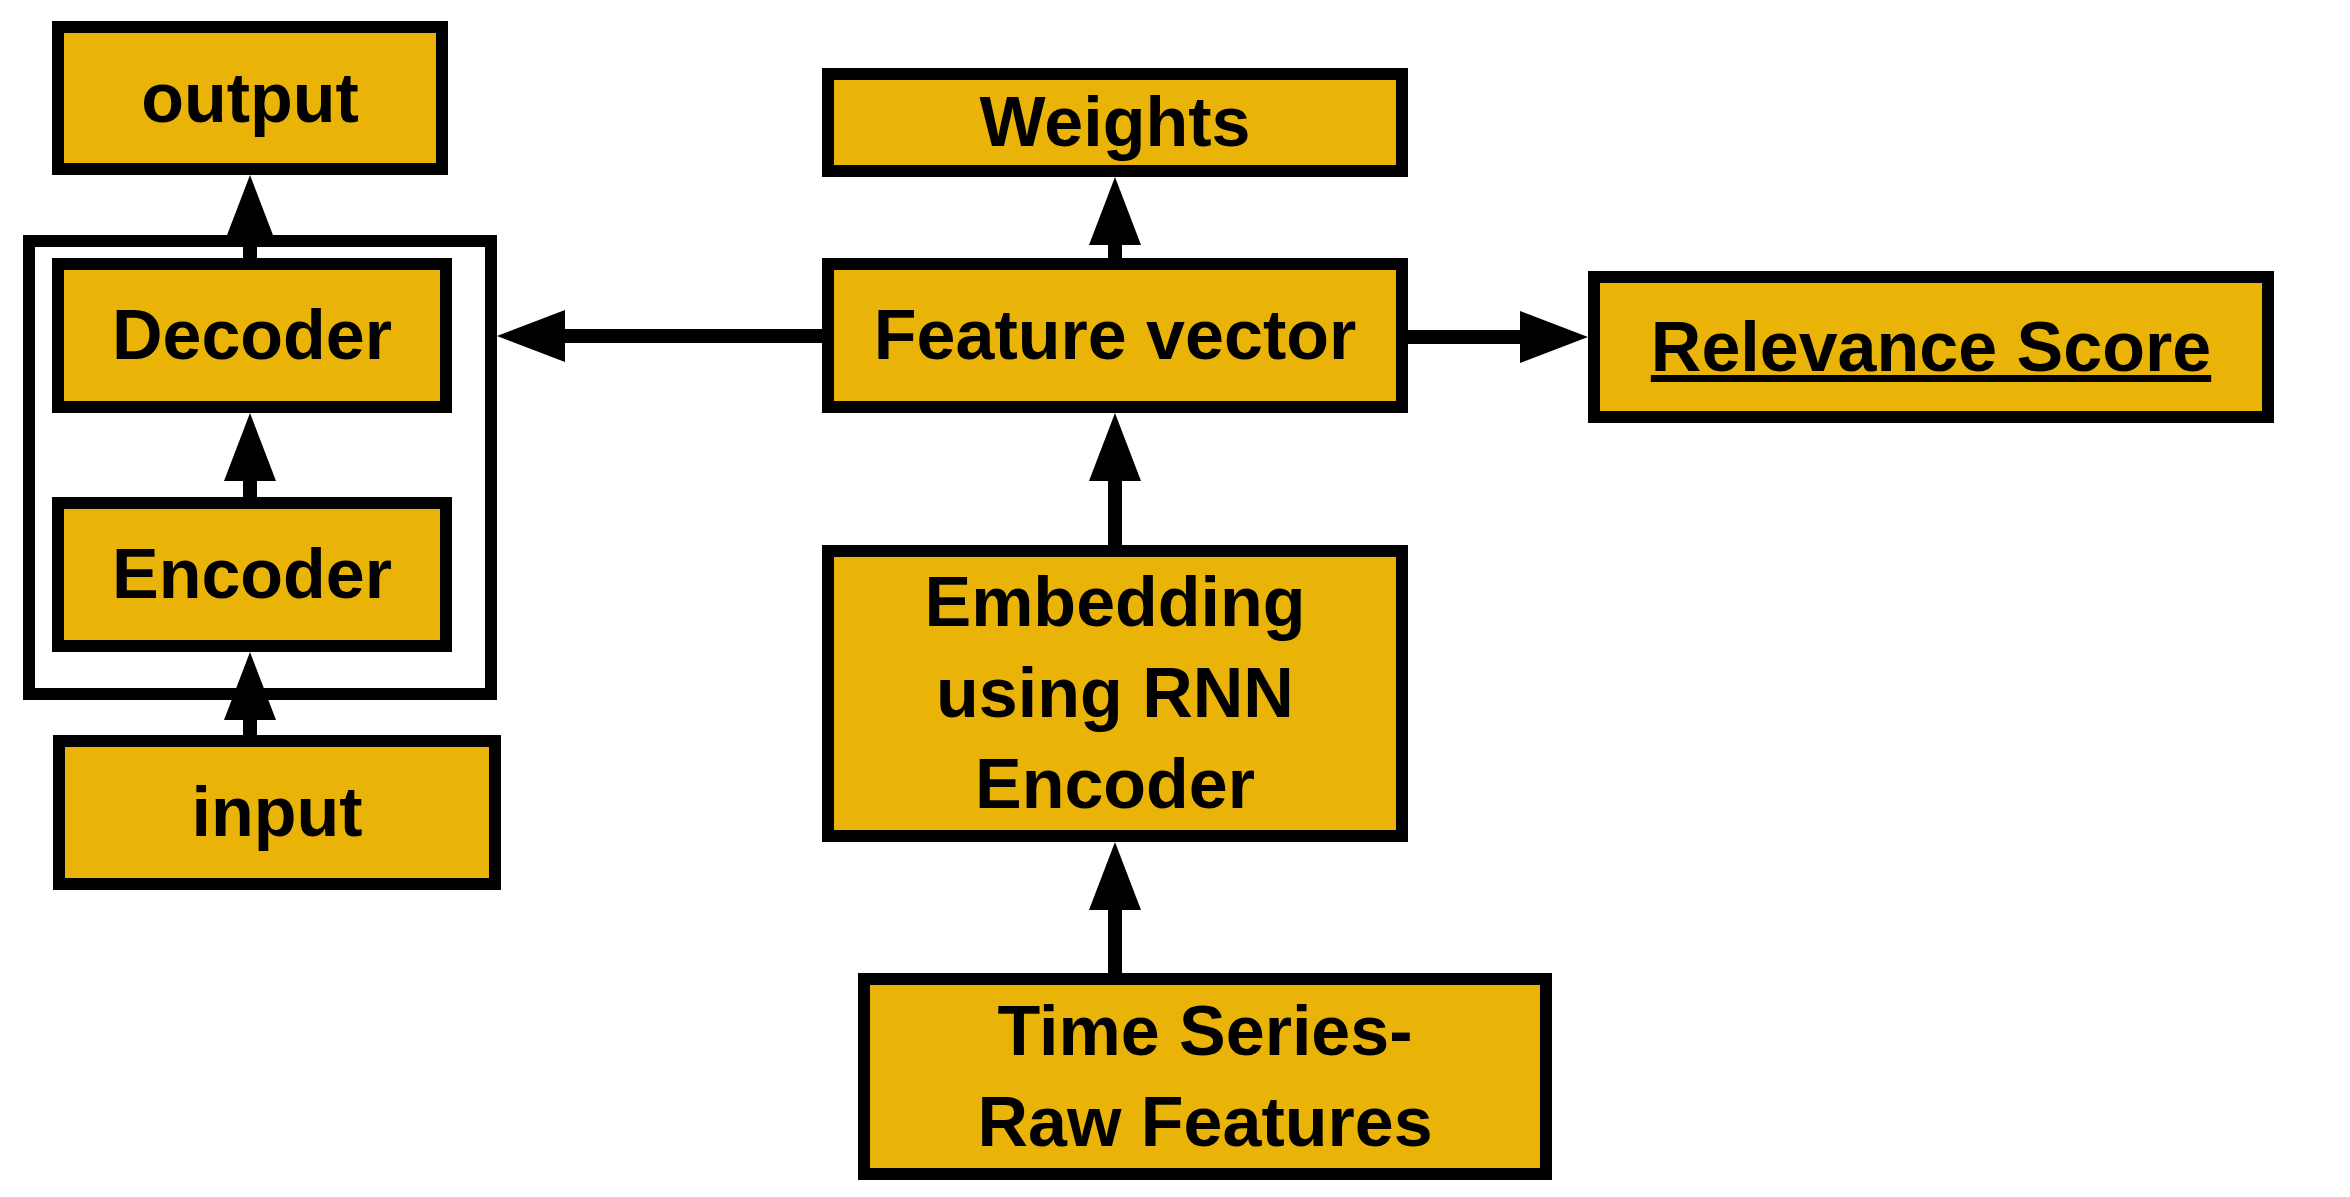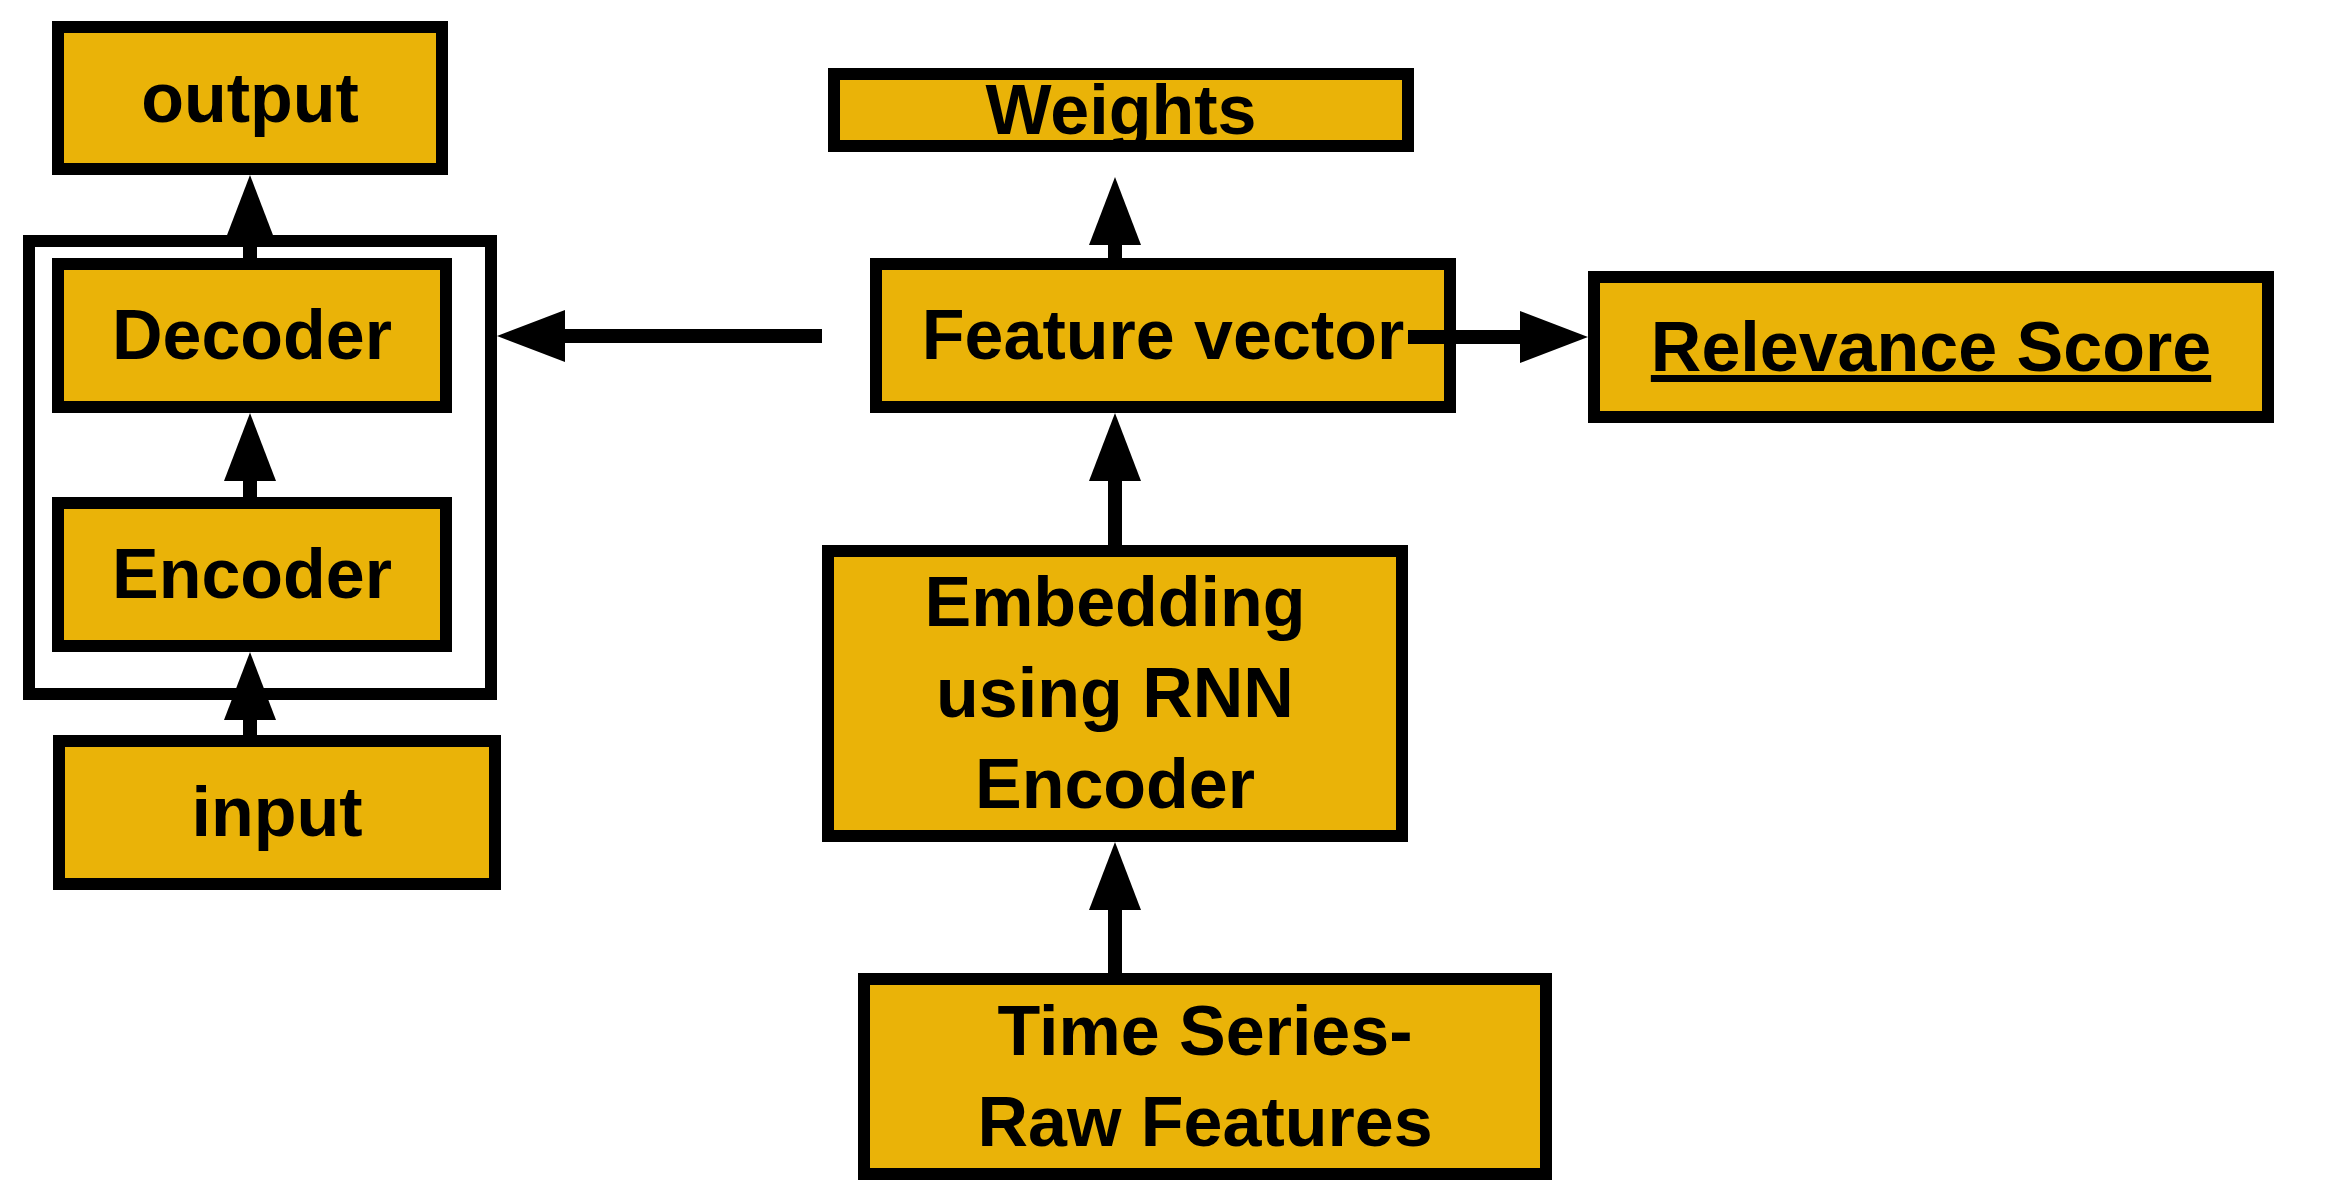--- a/index.html
+++ b/index.html
@@ -67,25 +67,25 @@
   </div>
 
   <div class="box" style="left:52px;top:497px;width:400px;height:155px;">
     <span class="lbl">Encoder</span>
   </div>
 
   <div class="box" style="left:53px;top:735px;width:448px;height:155px;">
     <span class="lbl">input</span>
   </div>
 
-  <div class="box" style="left:822px;top:68px;width:586px;height:84px;margin-left:6px;">
+  <div class="box" style="left:822px;top:68px;width:586px;height:109px;">
     <span class="lbl">Weights</span>
   </div>
 
-  <div class="box" style="left:822px;top:258px;width:586px;height:155px;margin-left:48px;">
+  <div class="box" style="left:822px;top:258px;width:586px;height:155px;">
     <span class="lbl">Feature vector</span>
   </div>
 
   <div class="box" style="left:822px;top:545px;width:586px;height:297px;">
     <span class="lbl">Embedding
 using RNN
 Encoder</span>
   </div>
 
   <div class="box" style="left:858px;top:973px;width:694px;height:207px;">

